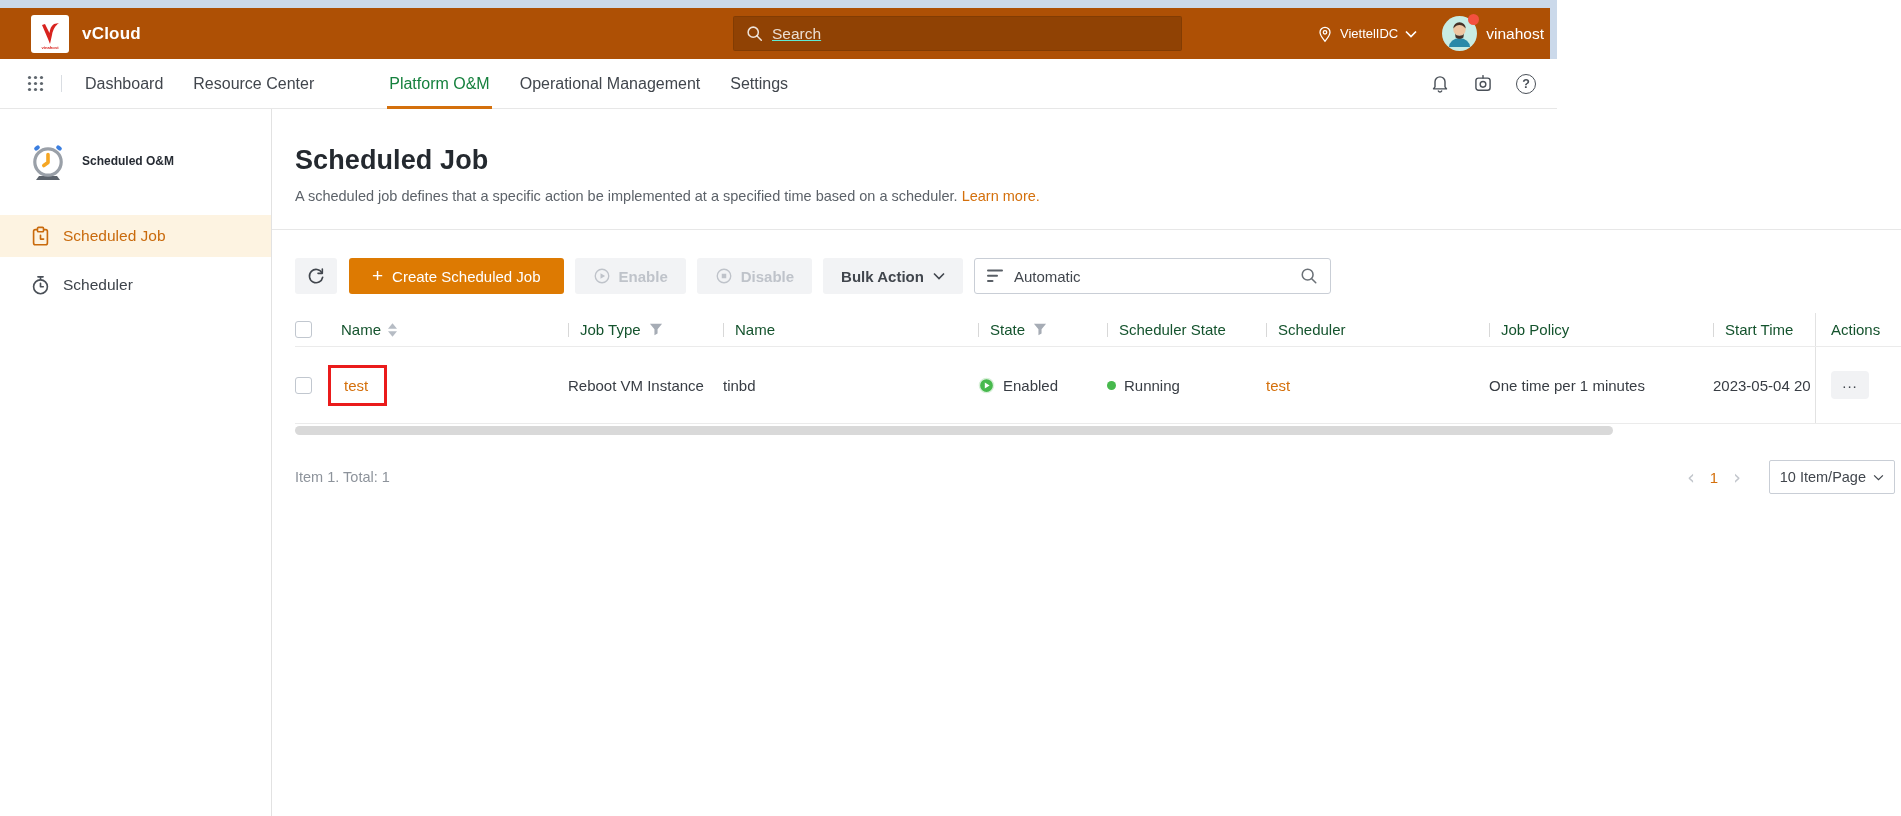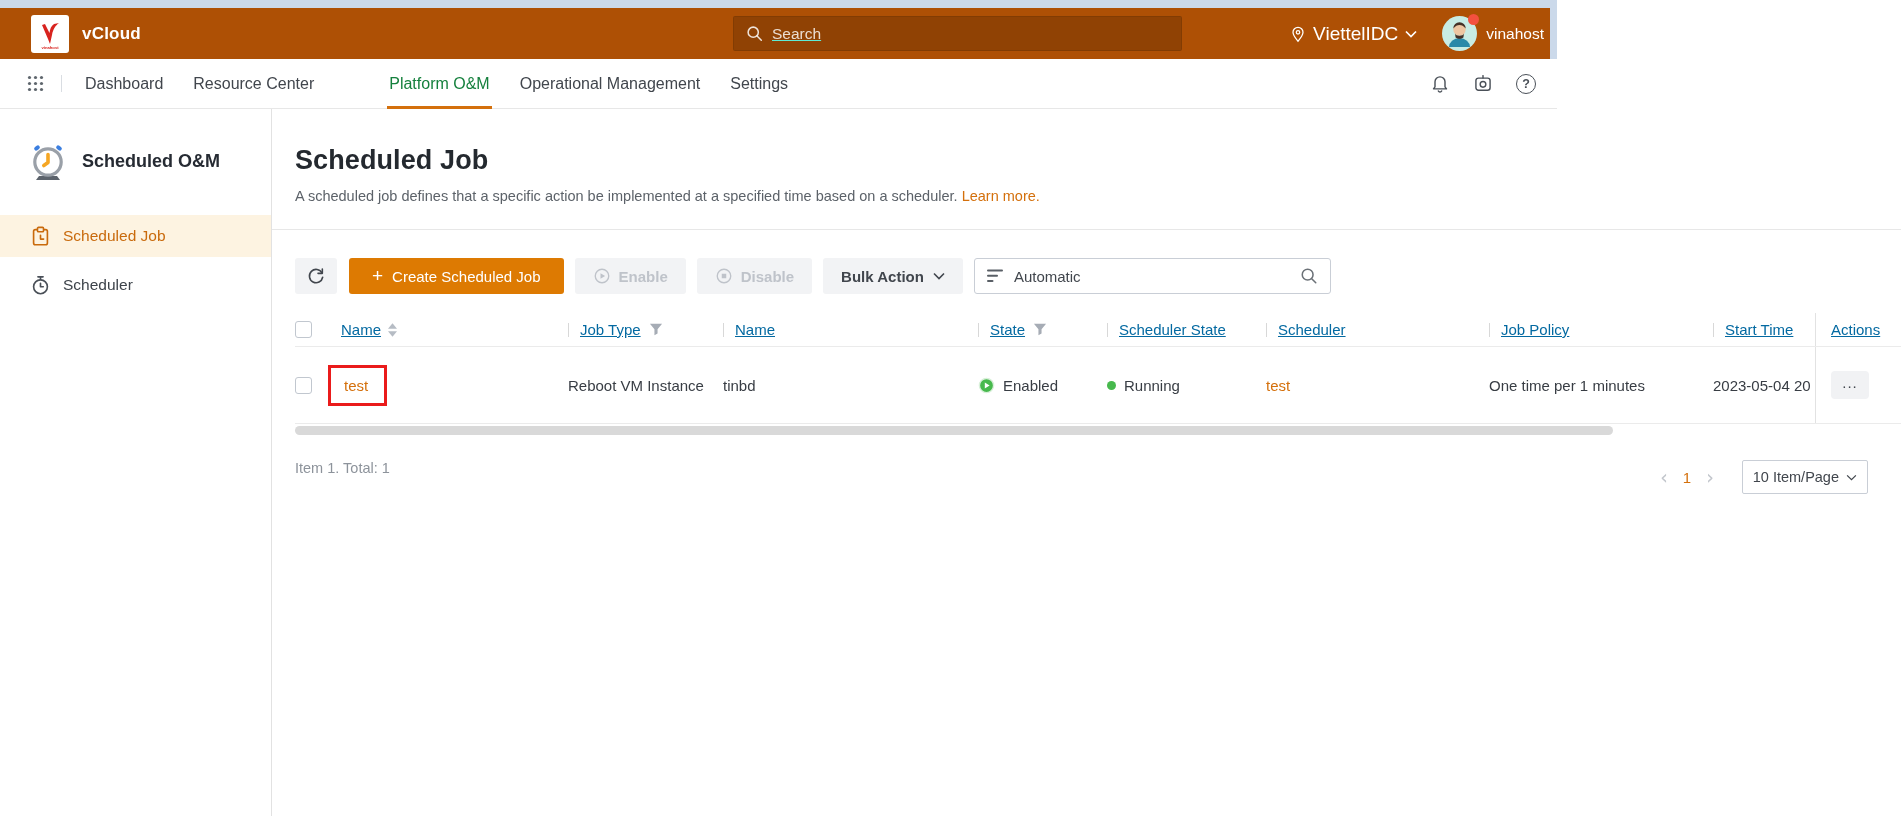--- a/index.html
+++ b/index.html
@@ -12,42 +12,42 @@
   .chrome-right { position:absolute; top:0; right:0; width:7px; height:59px; background:#cbd9ea; z-index:5; }
 
   
   .topbar { position:relative; height:51px; background:#ae5005; display:flex; align-items:center; color:#fff; }
   .logo { width:38px; height:38px; margin-left:31px; background:#fff; border-radius:3px; display:flex; flex-direction:column; align-items:center; justify-content:center; overflow:hidden; }
   .brand { margin-left:13px; font-size:17px; font-weight:700; letter-spacing:.2px; }
   .top-search { position:absolute; left:733px; top:8px; width:449px; height:35px; background:rgba(0,0,0,.17); border:1px solid rgba(0,0,0,.10); border-radius:2px; display:flex; align-items:center; padding:0 12px; gap:9px; }
   .top-search input { flex:1; background:transparent; border:none; outline:none; color:#5eead4; font-size:15.5px; font-family:"Liberation Sans",sans-serif;text-decoration:underline; }
   .top-search input::placeholder { color:rgba(255,255,255,.82); }
   .top-right { position:absolute; right:13px; top:0; height:51px; display:flex; align-items:center; gap:9px; }
-  .region { display:flex; align-items:center; gap:7px; font-size:19px; margin-right:16px; cursor:pointer; }
+  .region { display:flex; align-items:center; gap:7px; font-size:13px; margin-right:16px; cursor:pointer; }
   .avatar { position:relative; width:35px; height:35px; }
   .avatar .dot { position:absolute; top:-2px; right:-2px; width:11px; height:11px; border-radius:50%; background:#f4503f; }
   .username { font-size:15.5px; }
 
   
   .navbar { position:relative; height:50px; border-bottom:1px solid #e7e7e7; display:flex; align-items:center; background:#fff; }
   .grid-icon { margin-left:27px; cursor:pointer; display:flex; }
   .nav-divider { width:1px; height:17px; background:#d9dde2; margin:0 23px 0 17px; }
   .nav-items { display:flex; height:50px; }
   .nav-item { position:relative; height:50px; line-height:49px; font-size:16px; color:#41464d; margin-right:30px; cursor:pointer; white-space:nowrap; }
   .nav-item.active { color:#15803d;margin-left:45px; }
   .nav-item.active::after { content:""; position:absolute; left:-2px; right:-2px; bottom:0; height:3px; background:#d4700c; }
   .nav-right { margin-left:auto; display:flex; align-items:center; gap:23px; margin-right:21px; }
   .nav-right .icon-btn { cursor:pointer; display:flex; }
   .help-circle { width:20px; height:20px; border:1.6px solid #4a5058; border-radius:50%; display:flex; align-items:center; justify-content:center; font-size:12.5px; font-weight:700; color:#4a5058; }
 
   
   .body { display:flex; height:707px; }
   .sidebar { width:272px; flex:0 0 272px; border-right:1px solid #e2e2e2; padding-top:32px; background:#fff; }
   .side-head { display:flex; align-items:center; gap:15px; padding-left:29px; margin-bottom:34px; }
-  .side-title { font-size:18px; font-weight:600; color:#262b33; }
+  .side-title { font-size:12px; font-weight:600; color:#262b33; }
   .side-item { height:42px; display:flex; align-items:center; gap:13px; padding-left:31px; font-size:15.5px; color:#3d434a; cursor:pointer; margin-bottom:7px; }
   .side-item.active { background:#fdf3e1; color:#c96a0c; }
 
   .main { flex:1; padding:36px 0 0 23px; position:relative; }
   .page-title { font-size:27px; font-weight:600; color:#24292f; letter-spacing:.1px; }
   .page-desc { margin-top:12px; font-size:14.5px; color:#5c6269; }
   .learn-more { color:#d4700c; cursor:pointer; }
   .divider { margin-top:25px; margin-left:-23px; height:1px; background:#e7e7e7; }
 
   
@@ -57,21 +57,21 @@
   .btn-primary { background:#dd7a02; color:#fff; padding:0 23px; margin-left:12px; gap:9px; }
   .btn-primary .plus { font-size:19px; font-weight:400; line-height:1; margin-top:-2px; }
   .btn-gray { background:#f2f3f5; padding:0 18px; gap:8px; margin-left:11px;font-weight:bold; }
   .btn-disabled { color:#bfc3ca; cursor:default; }
   .btn-bulk { color:#41464d; margin-left:11px; gap:9px; }
   .filter-box { margin-left:11px; width:357px; height:36px; background:#fff; border:1px solid #c9ced6; border-radius:3px; display:flex; align-items:center; padding:0 12px; gap:10px; }
   .filter-box input { flex:1; border:none; outline:none; font-size:15px; color:#41464d; font-family:"Liberation Sans",sans-serif; background:transparent; }
 
   
   .table { margin-top:19px; }
-  .thead { display:flex; align-items:center; height:34px; border-bottom:1px solid #ebebeb; font-size:15px; color:#0369a1;text-decoration:underline; }
+  .thead { display:flex; align-items:center; height:34px; border-bottom:1px solid #ebebeb; font-size:15px; color:#14532d; }
   .trow { display:flex; align-items:flex-end; height:77px; border-bottom:1px solid #ebebeb; font-size:15px; color:#383d44; }
   .cell { display:flex; align-items:center; flex:0 0 auto; height:100%; }
   .c-check { width:46px; }
   .c-name { width:227px; }
   .c-jobtype { width:155px; }
   .c-name2 { width:226px; }
   .c-state { width:158px;padding-left:29px; }
   .c-schedstate { width:159px; }
   .c-scheduler { width:223px; }
   .c-policy { width:224px; }
@@ -83,21 +83,21 @@
   .funnel { margin-left:8px; display:flex; cursor:pointer; }
   .link { color:#d4700c; cursor:pointer; }
   .annotation { display:inline-flex; border:3px solid #ea1b1b; padding:9px 16px 9px 13px; margin-left:-13px; }
   .jobtype-text { line-height:21px; }
   .state-wrap { display:flex; align-items:center; gap:8px; }
   .dot-green { width:9px; height:9px; border-radius:50%; background:#47b94d; }
   .ellipsis-btn { width:38px; height:28px; background:#f1f2f4; border-radius:4px; border:none; display:flex; align-items:center; justify-content:center; font-size:15px; letter-spacing:1px; color:#41464d; cursor:pointer; padding-bottom:6px; }
   .hscroll { margin-top:2px; width:1318px; height:9px; background:#d9d9d9; border-radius:5px; cursor:pointer; }
 
   
-  .list-footer { display:flex; align-items:flex-start; margin-top:25px; padding-right:33px; }
+  .list-footer { display:flex; align-items:center; margin-top:25px; padding-right:6px; }
   .summary { font-size:14.5px; color:#8d939b; }
   .pager { margin-left:auto; display:flex; align-items:center; }
   .pg-arrow { font-size:19px; color:#c2c6cc; cursor:pointer; line-height:1; padding:0 2px; font-family:"DejaVu Sans",sans-serif; }
   .pg-num { color:#d4700c; font-size:15px; margin:0 13px; cursor:pointer; }
   .pagesize { margin-left:26px; height:34px; border:1px solid #c9ced6; border-radius:2px; background:#fff; display:flex; align-items:center; gap:7px; padding:0 10px; font-size:14.5px; color:#41464d; cursor:pointer; }
 </style>
 </head>
 <body>
 
 <div class="screen">

